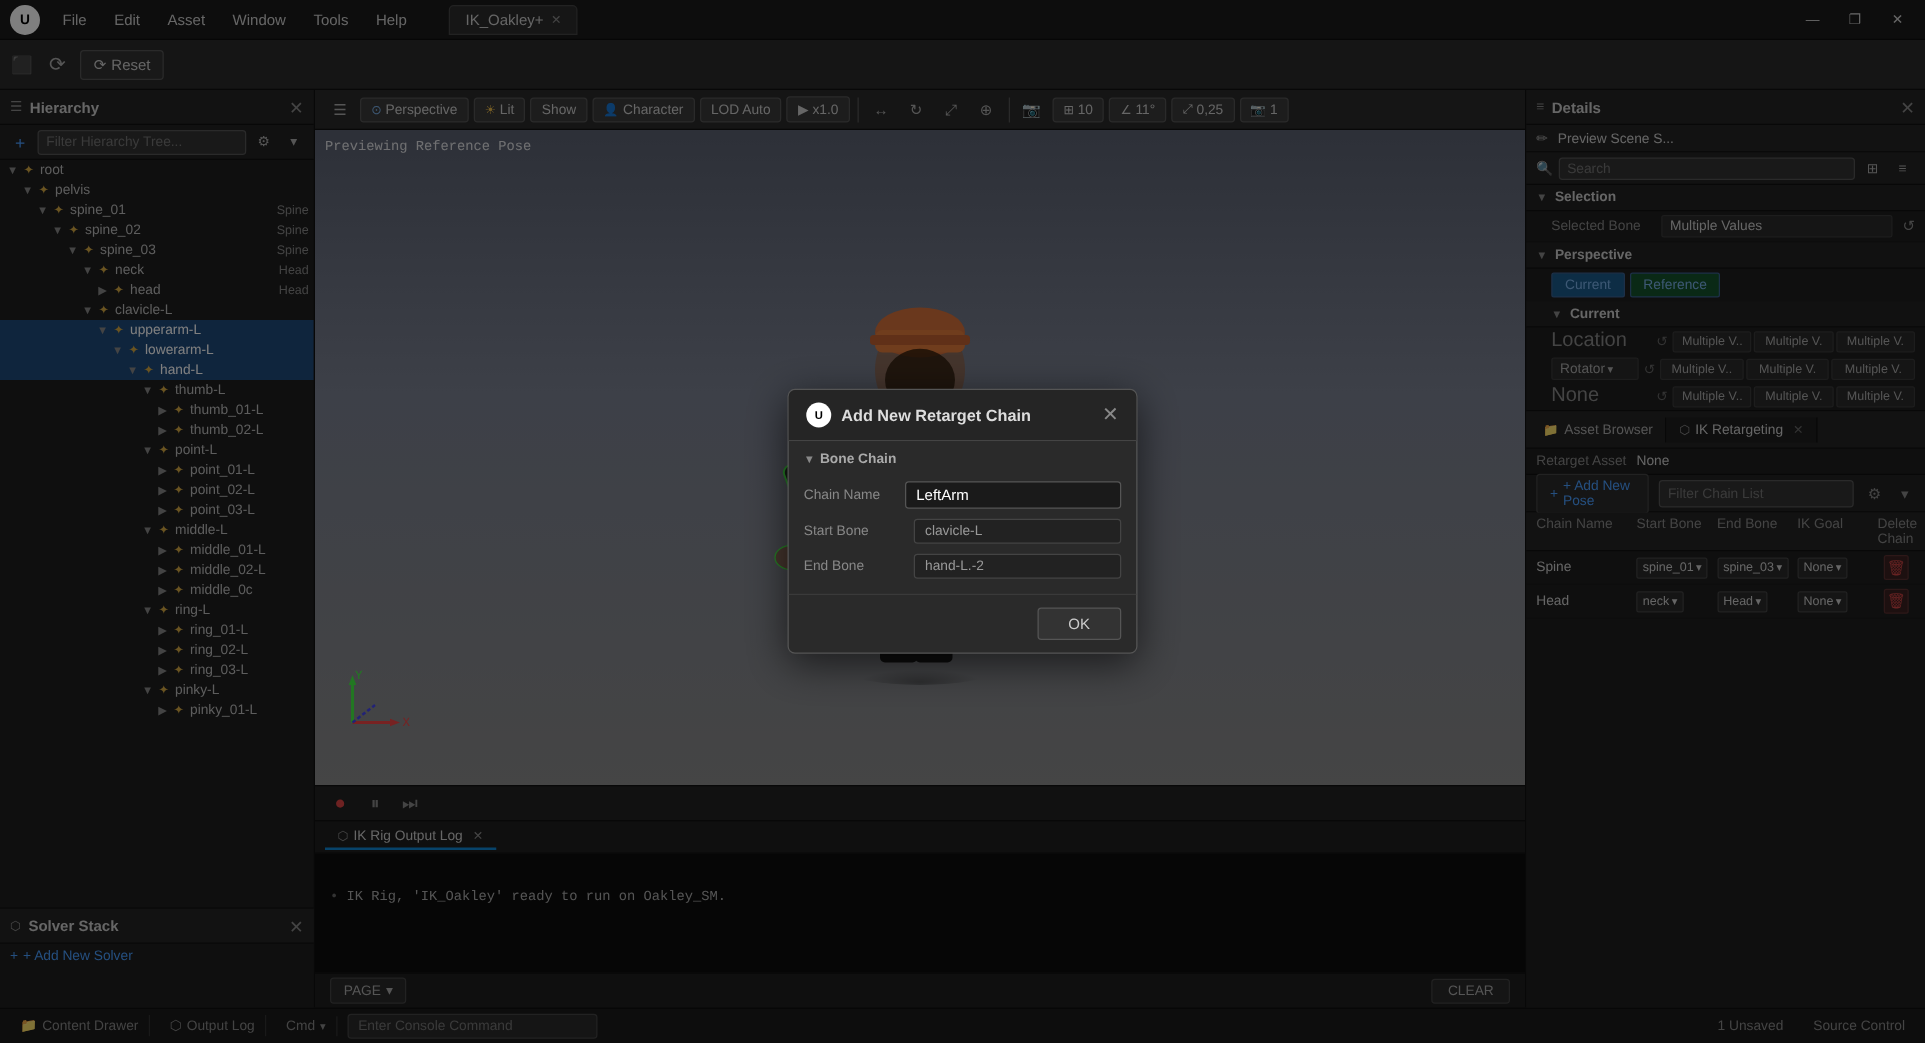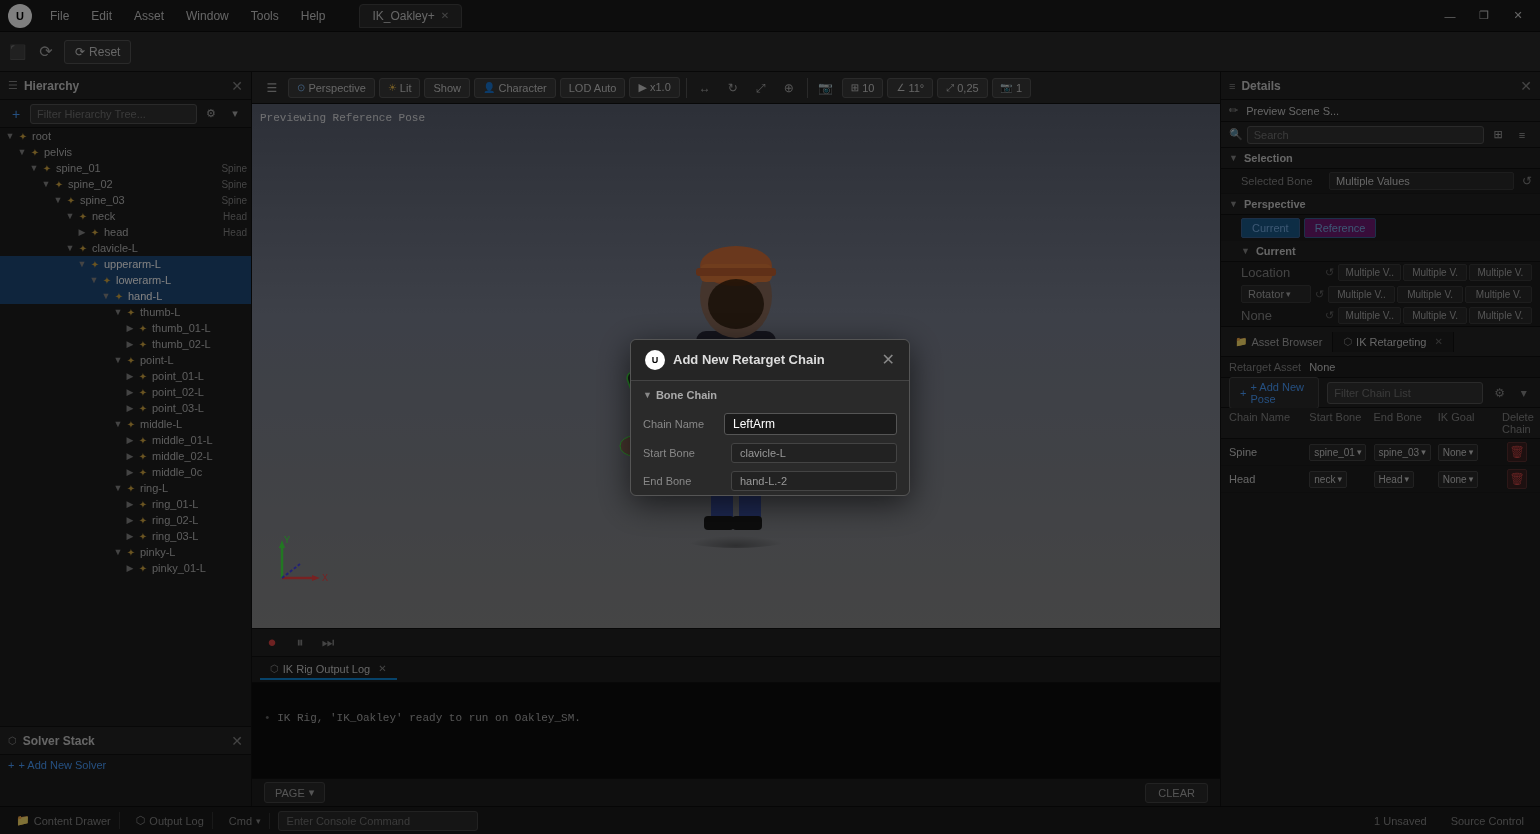--- a/index.html
+++ b/index.html
@@ -212,28 +212,28 @@
     }
     .property-label { width: 80px; color: #888; font-size: 11px; flex-shrink: 0; }
     .property-value {
       flex: 1; background: #2a2a2a; border: 1px solid #3a3a3a; border-radius: 2px;
       padding: 2px 6px; color: #ccc; font-size: 11px;
     }
     .transform-controls {
       display: flex; gap: 4px; padding: 3px 8px 3px 20px;
     }
     .transform-btn {
-      padding: 3px 10px; background: #701a75; border: 1px solid #3a6090;
+      padding: 3px 10px; background: #14532d; border: 1px solid #3a6090;
       border-radius: 2px; color: #7ab0e8; cursor: pointer; font-size: 11px;
     }
     .transform-btn.active { background: #1a5a8a; }
     .multi-val-row {
       display: flex; align-items: center; padding: 2px 8px 2px 20px; gap: 4px;
     }
-    .mv-label { width: 80px; color: #888; font-size: 13px; flex-shrink: 0; }
+    .mv-label { width: 80px; color: #888; font-size: 16px; flex-shrink: 0; }
     .mv-vals { display: flex; gap: 2px; flex: 1; }
     .mv-val {
       flex: 1; background: #2a2a2a; border: 1px solid #3a3a3a; border-radius: 2px;
       padding: 2px 4px; color: #aaa; font-size: 10px; text-align: center;
     }
     .mv-icon { color: #666; font-size: 11px; flex-shrink: 0; }
     .dropdown-val {
       display: flex; align-items: center; gap: 2px;
       background: #2a2a2a; border: 1px solid #3a3a3a; border-radius: 2px;
       padding: 2px 6px; color: #aaa; font-size: 11px; min-width: 70px;
@@ -967,14 +967,17 @@
       </div>
       <div class="modal-field">
         <span class="modal-field-label">Start Bone</span>
         <span class="modal-field-readonly">clavicle-L</span>
       </div>
       <div class="modal-field">
         <span class="modal-field-label">End Bone</span>
         <span class="modal-field-readonly">hand-L.-2</span>
       </div>
     </div>
+    <div class="modal-footer">
+      <button class="ok-btn">OK</button>
+    </div>
   </div>
 </div>
 
 </body></html>

